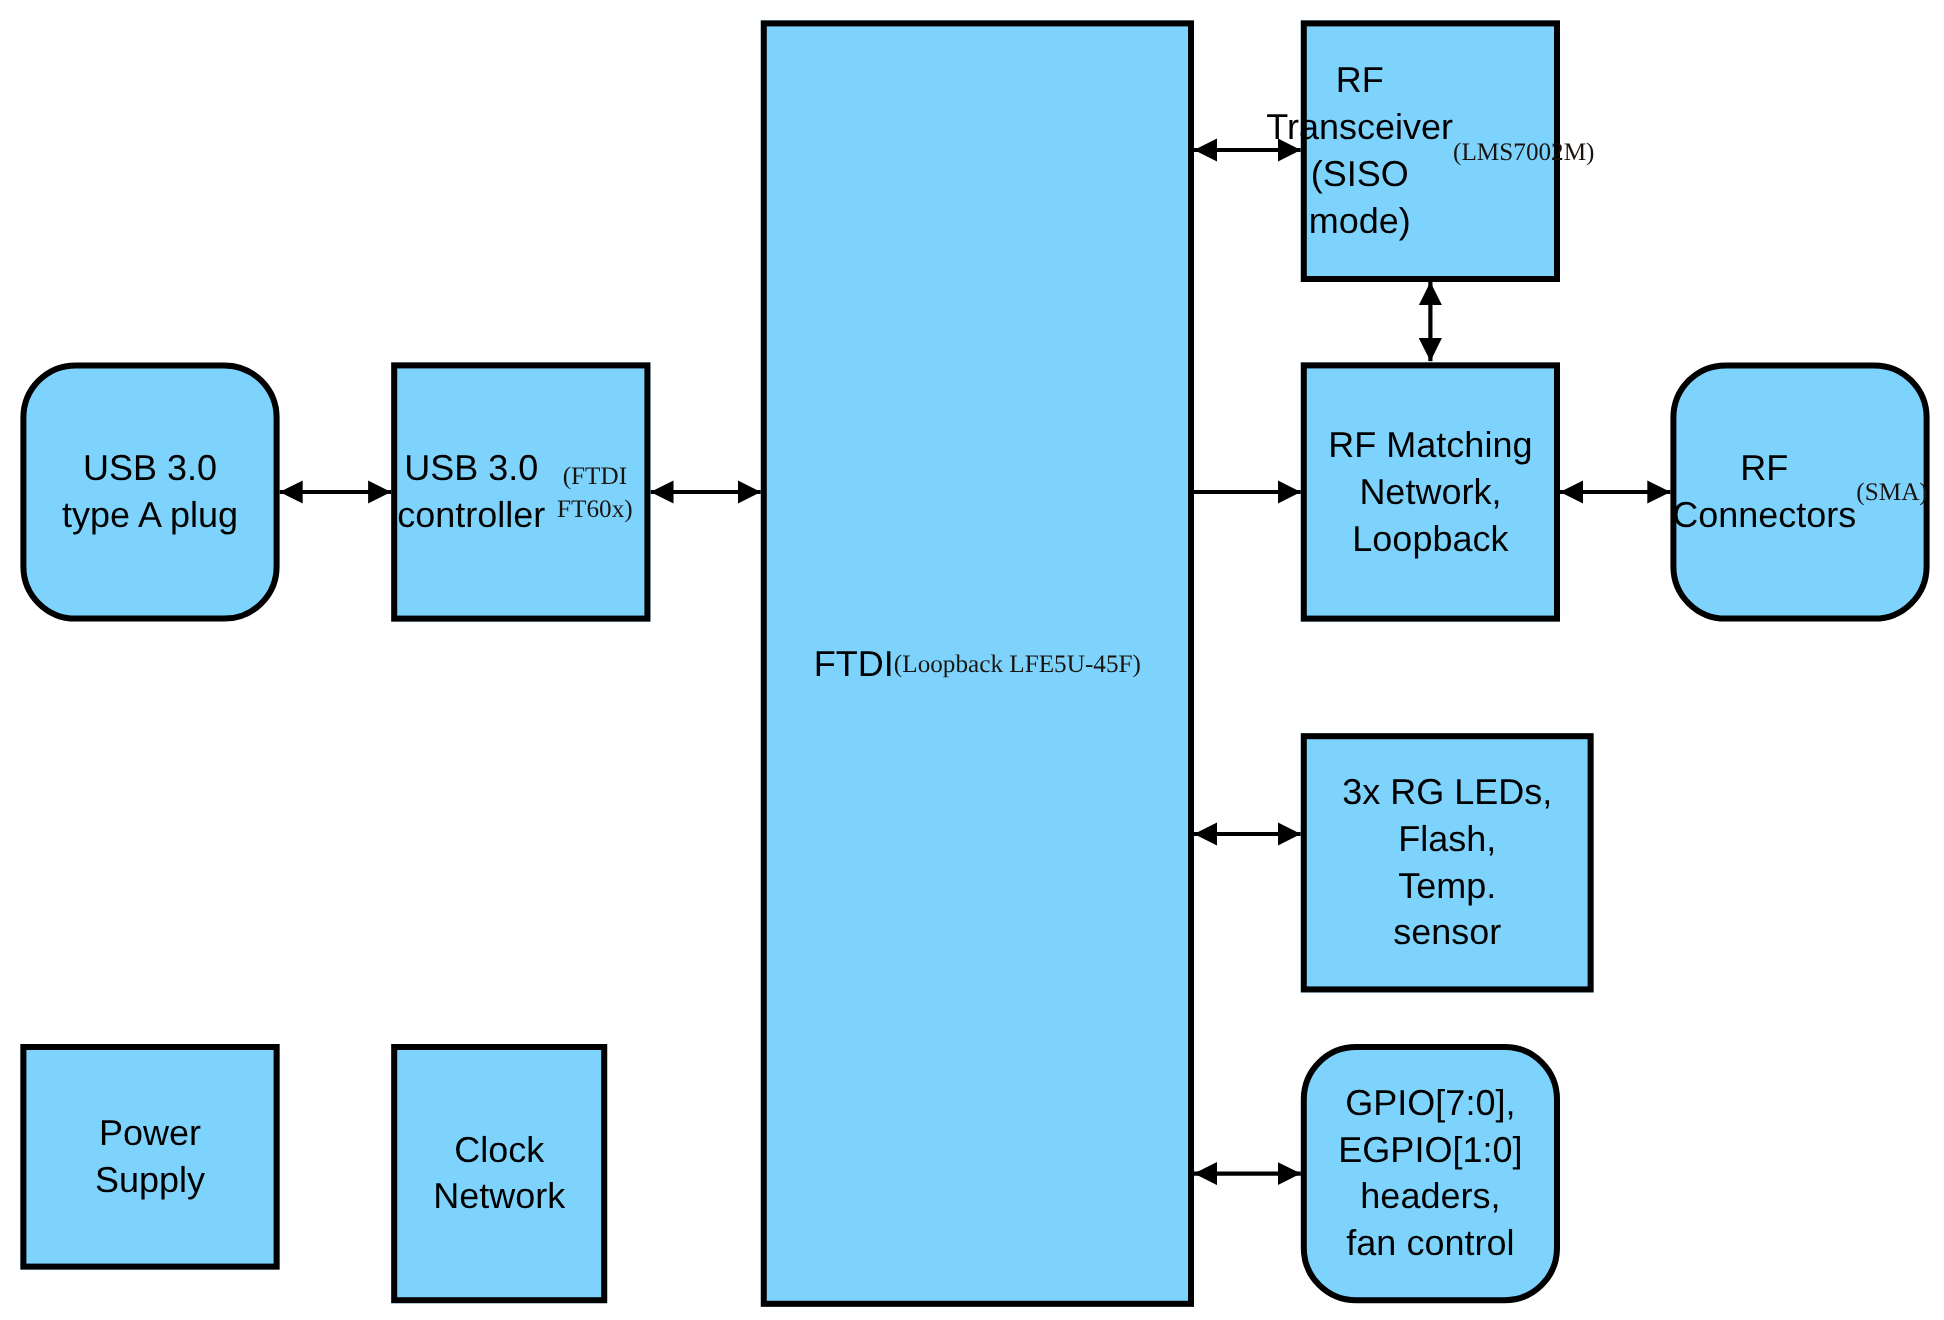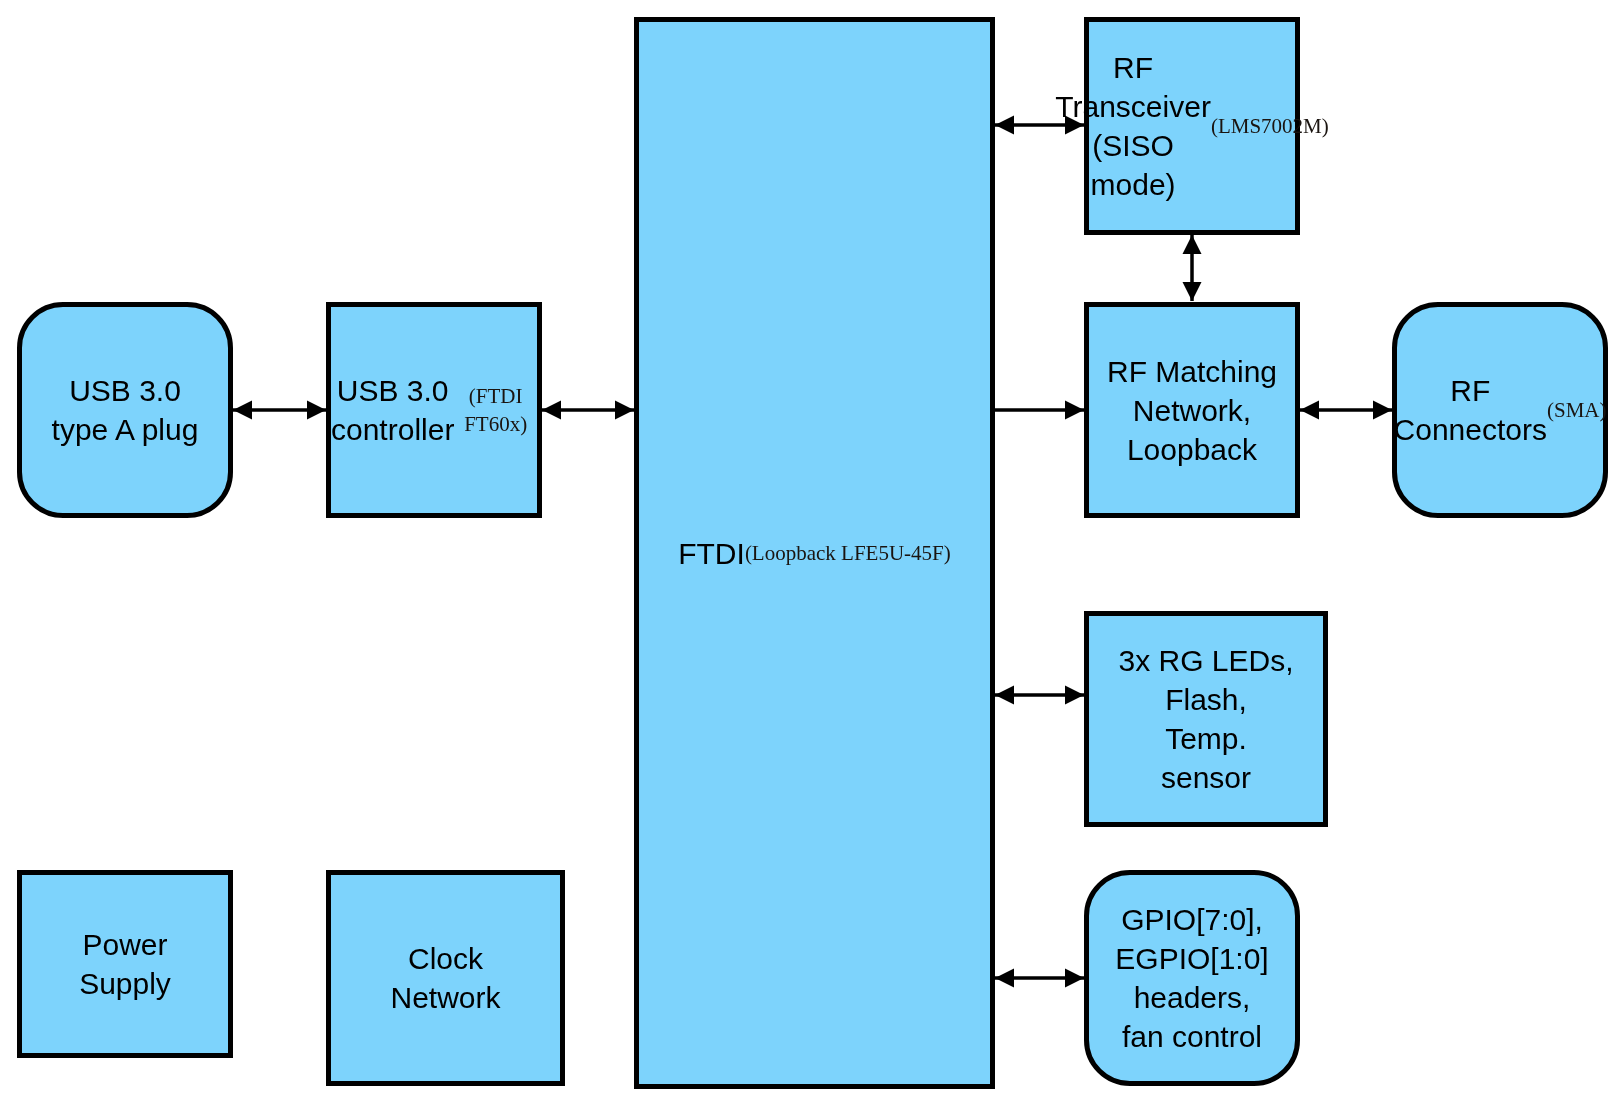--- a/index.html
+++ b/index.html
@@ -79,16 +79,16 @@
 EGPIO[1:0]
 headers,
 fan control</div>
 </div>
 
 <div class="block" style="left:17px; top:870px; width:216px; height:188px;">
   <div class="title">Power
 Supply</div>
 </div>
 
-<div class="block" style="left:326px; top:870px; width:239px; height:216px;">
+<div class="block" style="left:326px; top:870px; width:180px; height:216px;">
   <div class="title">Clock
 Network</div>
 </div>
 
 </body></html>

